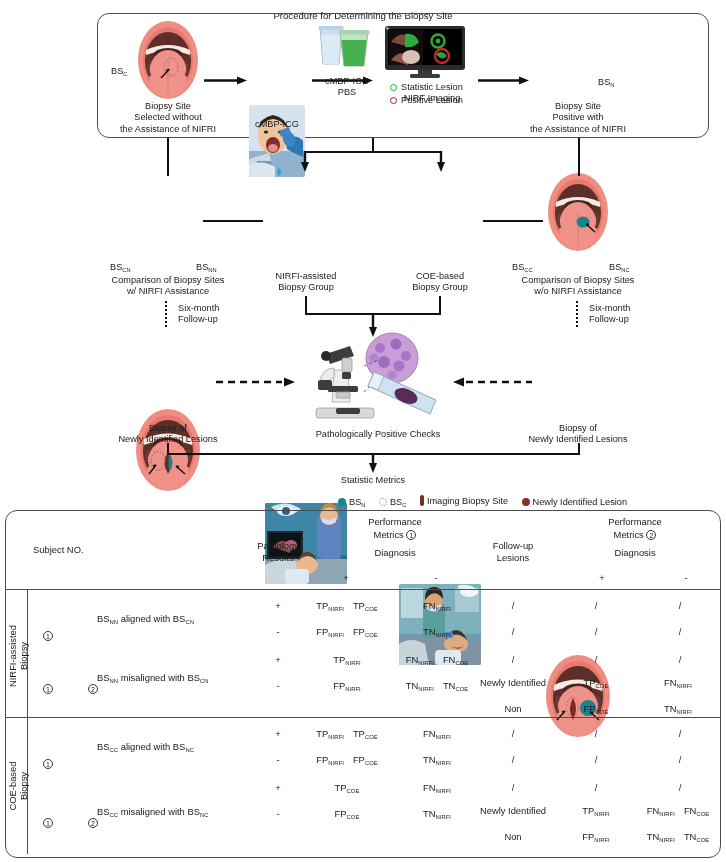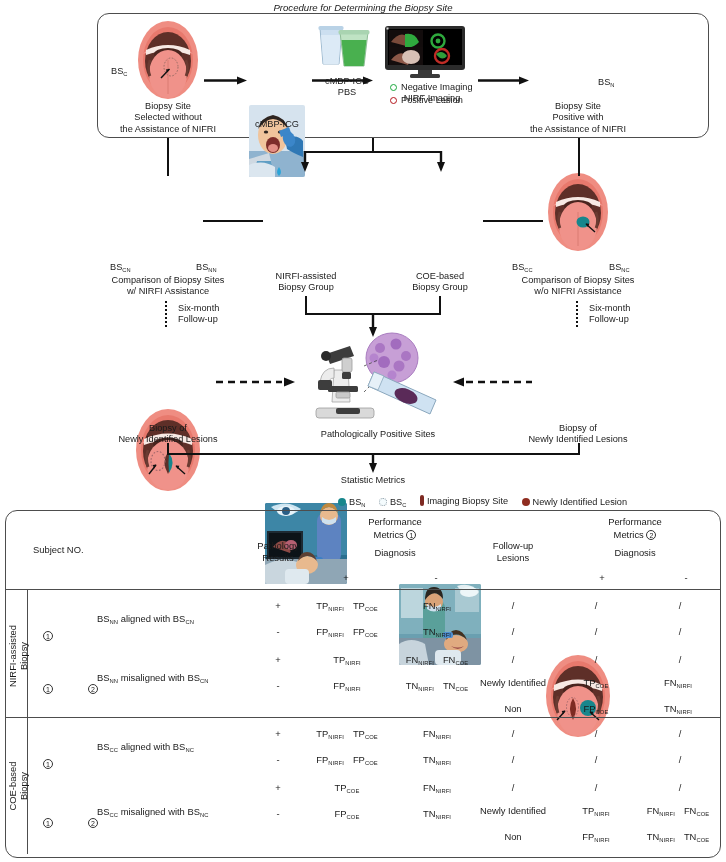--- a/index.html
+++ b/index.html
@@ -67,21 +67,21 @@
     border: 1.3px dotted #8a9aa5; display: inline-block; background: #f4fbfd;
   }
   .lg-bar {
     width: 4px; height: 11px; border-radius: 2px; display: inline-block;
     background: #7e2a22;
   }
 </style>
 </head>
 <body>
 
-<div class="abs title-top" style="top:2px;font-style:italic;">Procedure for Determining the Biopsy Site</div>
+<div class="abs title-top" style="top:10px;">Procedure for Determining the Biopsy Site</div>
 
 <div class="abs panel" style="left:97px; top:13px; width:612px; height:125px;"></div>
 
 <div class="abs mouth" style="left:137px; top:20px; width:62px; height:80px;">
   <svg width="62" height="80" viewBox="0 0 62 80">
     <ellipse cx="31" cy="40" rx="30" ry="39" fill="#ef8d82"></ellipse>
     <ellipse cx="31" cy="40" rx="25" ry="33" fill="#e8796d"></ellipse>
     <path d="M6 34 Q31 8 56 34 Q31 20 6 34 Z" fill="#f6b3aa"></path>
     <ellipse cx="31" cy="41" rx="23" ry="29" fill="#5e2f28"></ellipse>
     <path d="M9 30 Q31 20 53 30 L53 35 Q31 27 9 35 Z" fill="#f7e9e4"></path>
@@ -168,21 +168,21 @@
     <circle cx="53" cy="15" r="6.5" fill="none" stroke="#2ea93d" stroke-width="2.4"></circle>
     <circle cx="53" cy="15" r="2.4" fill="#2ea93d"></circle>
     <circle cx="57" cy="30" r="7" fill="none" stroke="#c02c26" stroke-width="2.4"></circle>
     <path d="M51 28 q6 -5 11 2 q-5 6 -11 -2z" fill="#2e9e3a"></path>
     <rect x="1.5" y="1.5" width="2" height="2" fill="#ddd"></rect>
     <rect x="33" y="44" width="14" height="5" fill="#3a3a3a"></rect>
     <rect x="25" y="48" width="30" height="4" rx="1.6" fill="#3a3a3a"></rect>
   </svg>
 </div>
 <div class="abs txt" style="left:390px; top:82px;">
-  <span style="display:inline-block;width:7px;height:7px;border-radius:50%;border:1.5px solid #1aa83c;margin-right:4px;vertical-align:-0.5px;"></span><span>Negative Imaging</span>
+  <span style="display:inline-block;width:7px;height:7px;border-radius:50%;border:1.5px solid #1aa83c;margin-right:4px;vertical-align:-0.5px;"></span><span>Statistic Lesion</span>
 </div>
 <div class="abs txt" style="left:390px; top:95px;">
   <span style="display:inline-block;width:7px;height:7px;border-radius:50%;border:1.5px solid #b3161c;margin-right:4px;vertical-align:-0.5px;"></span><span>Positive Lesion</span>
 </div>
 <div class="abs txt ctr" style="left:386px; top:93px; width:92px;">NIRF Imaging</div>
 
 <div class="abs" style="left:478px; top:71px; width:52px; height:9px;">
   <svg width="52" height="9" viewBox="0 0 52 9">
       <path d="M0 4.5 L42 4.5" stroke="#111" stroke-width="2.4"></path>
       <path d="M51 4.5 L41 0.6 L41 8.4 Z" fill="#111"></path>
@@ -346,21 +346,21 @@
   </svg>
 </div>
 <div class="abs txt" style="left:512px; top:262px;">
   <span>BS</span><sub>CC</sub>
 </div>
 <div class="abs txt" style="left:609px; top:262px;">
   <span>BS</span><sub>NC</sub>
 </div>
 <div class="abs txt ctr" style="left:496px; top:275px; width:164px;">
   <div>Comparison of Biopsy Sites</div>
-  <div>w/o NIFRI Assistance</div>
+  <div>w/o NIRFI Assistance</div>
 </div>
 <div class="abs dotline" style="left:576px; top:301px; height:26px;"></div>
 <div class="abs txt" style="left:589px; top:303px;">
   <div>Six-month</div>
   <div>Follow-up</div>
 </div>
 
 <div class="abs hline" style="left:483px; top:220px; width:60px; height:2px;"></div>
 
 <div class="abs vline" style="left:305px; top:296px; width:2px; height:18px;"></div>
@@ -411,21 +411,21 @@
       <path d="M20 24 L44 16 L48 26 L24 34 Z" fill="#3d3d3d"></path>
       <circle cx="20" cy="26" r="5" fill="#2b2b2b"></circle>
       <rect x="36" y="28" width="10" height="14" rx="2" fill="#cfcfcf" stroke="#9d9d9d" stroke-width="0.8"></rect>
       <rect x="36" y="42" width="9" height="7" rx="1.5" fill="#3d3d3d"></rect>
       <rect x="22" y="56" width="30" height="6" rx="1.5" fill="#3d3d3d"></rect>
       <rect x="30" y="62" width="14" height="6" rx="1.5" fill="#c9c9c9" stroke="#9d9d9d" stroke-width="0.8"></rect>
       <rect x="30" y="78" width="24" height="6" rx="2" fill="#3d3d3d"></rect>
     </g>
   </svg>
 </div>
-<div class="abs txt ctr" style="left:288px; top:429px; width:180px;">Pathologically Positive Sites</div>
+<div class="abs txt ctr" style="left:288px; top:429px; width:180px;">Pathologically Positive Checks</div>
 
 <div class="abs" style="left:452px; top:373px; width:80px; height:10px;">
   <svg width="80" height="10" viewBox="0 0 80 10">
     <path d="M14 5 L80 5" stroke="#111" stroke-width="2.6" stroke-dasharray="7 5"></path>
     <path d="M1 5 L12 0.6 L12 9.4 Z" fill="#111"></path>
   </svg>
 </div>
 
 <div class="abs txt ctr" style="left:496px; top:423px; width:164px;">
   <div>Biopsy of</div>

